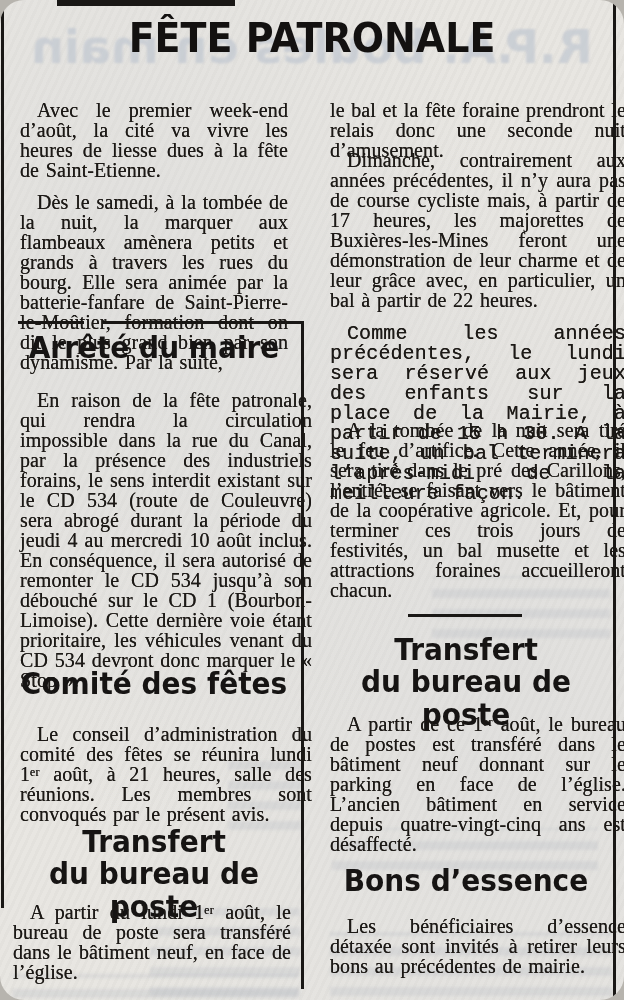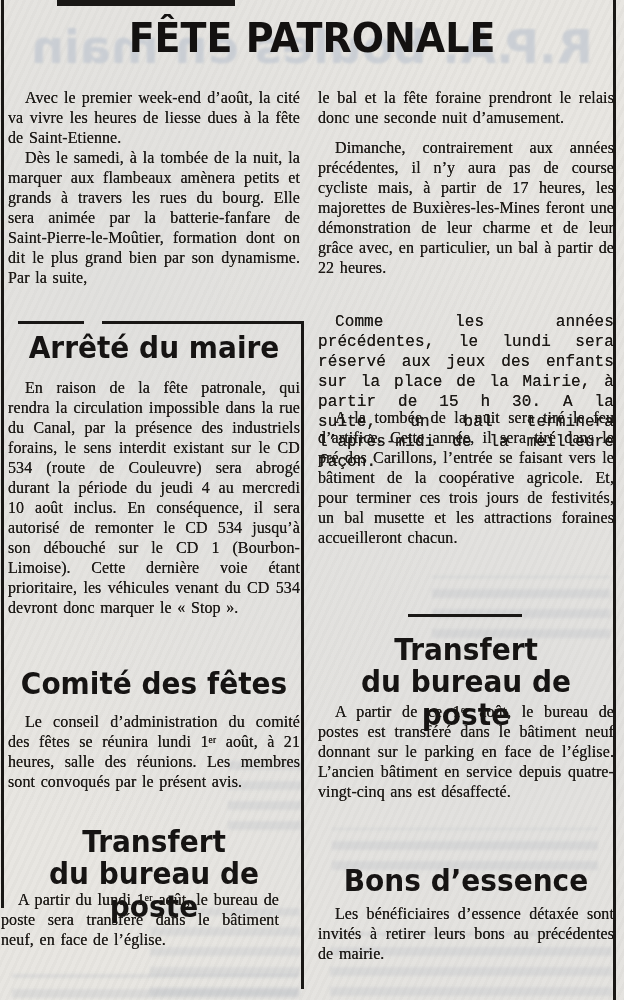--- a/index.html
+++ b/index.html
@@ -8,36 +8,37 @@
     width:624px;height:1000px;
     margin:0 auto;
     background-color:#e8e6e1;
     background-image:
       radial-gradient(ellipse at 20% 30%, rgba(210,212,214,.35), transparent 55%),
       radial-gradient(ellipse at 80% 70%, rgba(206,208,212,.30), transparent 60%),
       repeating-linear-gradient(115deg, rgba(0,0,0,0.018) 0 3px, rgba(255,255,255,0.02) 3px 7px);
     overflow:hidden;
     font-family:"Liberation Serif","DejaVu Serif","DejaVu Sans",serif;
     color:#1c1916;
+    border-radius:24px;
   }
   .rule{position:absolute;background:#191715;}
   .title{
     position:absolute;top:16px;left:0;width:100%;
     text-align:center;margin:0;
     font-family:"DejaVu Sans","Liberation Sans",sans-serif;
     font-weight:bold;font-size:38px;letter-spacing:0px;
     transform:scaleY(1.08);
     color:#131110;
   }
   .col{position:absolute;top:0;height:1000px;}
   .col-left{left:8px;width:292px;}
   .col-right{left:318px;width:296px;}
   .block{position:absolute;left:0;width:100%;}
   p.body{
-    margin:0;font-size:16px;line-height:20px;
+    margin:12px;font-size:20px;line-height:20px;
     text-align:justify;
     text-shadow:0 0 0.5px rgba(20,16,12,.85);
     letter-spacing:.1px;word-spacing:1.5px;
   }
   p.indent{text-indent:17px;}
   h2.head{
     margin:0;text-align:center;
     font-family:"DejaVu Sans","Liberation Sans",sans-serif;
     font-weight:bold;color:#161413;
     font-size:28px;line-height:31px;

